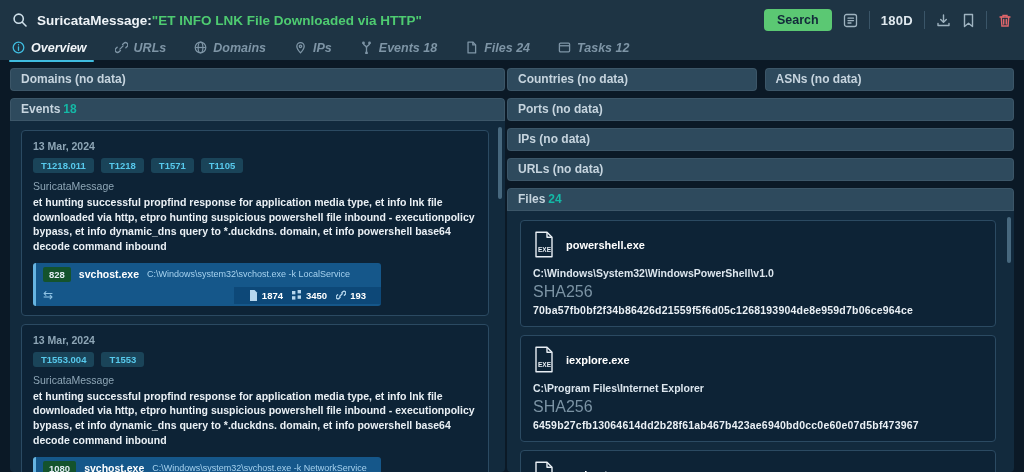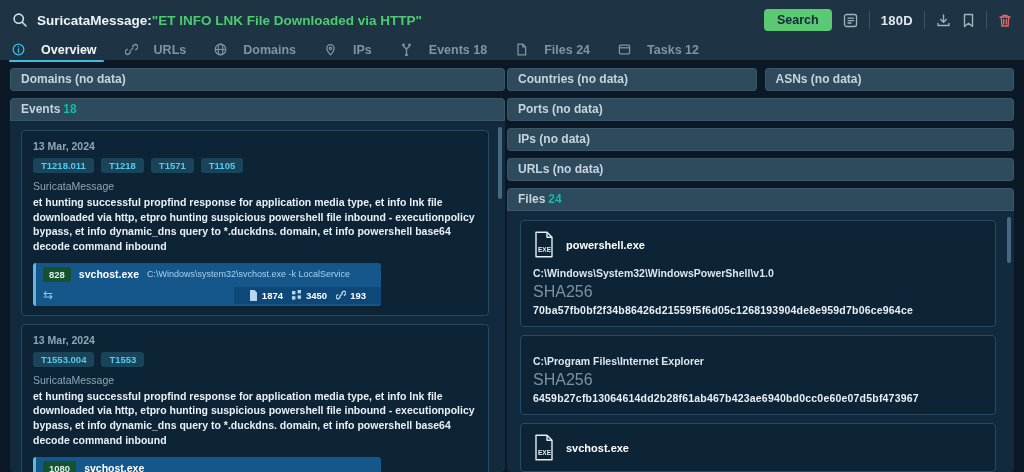--- a/index.html
+++ b/index.html
@@ -13,21 +13,21 @@
   .query { flex:1; margin-left:9px; font-size:13.5px; font-weight:bold; white-space:nowrap; overflow:hidden; }
   .query .field { color:#eef3f7; text-decoration: underline wavy #d34f4f; text-decoration-thickness:1px; text-underline-offset:3px; }
   .query .value { color:#4ecb71; }
   .top-controls { display:flex; align-items:center; gap:11px; flex:0 0 auto; }
   .search-btn { background:#5bc873; color:#12293a; font-family:inherit; font-size:12.5px; font-weight:bold; border:none; border-radius:4px; padding:4px 13px; cursor:pointer; }
   .icon-btn { display:flex; align-items:center; justify-content:center; background:none; border:none; cursor:pointer; padding:0; }
   .vdiv { width:1px; height:18px; background:#3a5568; }
   .range { font-size:13px; font-weight:bold; color:#dfe8ee; letter-spacing:.3px; cursor:pointer; }
 
   .tabs { display:flex; align-items:flex-start; gap:28px; margin-top:8px; height:19px; }
-  .tab { display:flex; align-items:center; gap:16px; font-size:12.5px; font-weight:bold; color:#7e95a6; position:relative; cursor:pointer; height:17px; }
+  .tab { display:flex; gap:6px; font-size:12.5px; font-weight:bold; color:#7e95a6; position:relative; cursor:pointer; height:17px;font-style:italic; }
   .tab svg { flex:0 0 auto; }
   .tab.active { color:#f2f6f9; }
   .tab.active svg { color:#3fbcdf; }
   .tab.active::after { content:""; position:absolute; left:-3px; right:-7px; bottom:-4px; height:2px; background:#3fbcdf; border-radius:2px; }
 
   
   .main { display:flex; gap:2px; padding:8px 10px 0 10px; height:412px; }
   .col-left { width:495px; display:flex; flex-direction:column; }
   .col-right { flex:1; display:flex; flex-direction:column; min-width:0; }
 
@@ -246,20 +246,21 @@
           <div class="tagrow">
             <span class="tag">T1553.004</span>
             <span class="tag">T1553</span>
           </div>
           <div class="fld">SuricataMessage</div>
           <div class="msg">et hunting successful propfind response for application media type, et info lnk file downloaded via http, etpro hunting suspicious powershell file inbound - executionpolicy bypass, et info dynamic_dns query to *.duckdns. domain, et info powershell base64 decode command inbound</div>
           <div class="proc">
             <div class="proc-r1">
               <span class="pid">1080</span>
               <span class="pname">svchost.exe</span>
+              <span class="cmd">C:\Windows\system32\svchost.exe -k NetworkService</span>
             </div>
 
           </div>
         </div>
 
       </div>
     </div>
   </div>
 
   <div class="col-right">
@@ -286,20 +287,28 @@
                 <text x="5" y="21" font-size="6.5" font-weight="bold" fill="#e8eef4" font-family="Liberation Sans, sans-serif">EXE</text>
               </svg>
             <span class="file-name">powershell.exe</span>
           </div>
           <div class="file-path">C:\Windows\System32\WindowsPowerShell\v1.0</div>
           <div class="hash-label">SHA256</div>
           <div class="hash">70ba57fb0bf2f34b86426d21559f5f6d05c1268193904de8e959d7b06ce964ce</div>
         </div>
 
         <div class="file-card">
+          <div class="file-head">
+            <svg width="22" height="27" viewBox="0 0 22 27">
+                <path d="M3 1.2h11l5 5v19.6H3z" fill="none" stroke="#e8eef4" stroke-width="1.4" stroke-linejoin="round"></path>
+                <path d="M14 1.2v5h5" fill="none" stroke="#e8eef4" stroke-width="1.4" stroke-linejoin="round"></path>
+                <text x="5" y="21" font-size="6.5" font-weight="bold" fill="#e8eef4" font-family="Liberation Sans, sans-serif">EXE</text>
+              </svg>
+            <span class="file-name">iexplore.exe</span>
+          </div>
           <div class="file-path">C:\Program Files\Internet Explorer</div>
           <div class="hash-label">SHA256</div>
           <div class="hash">6459b27cfb13064614dd2b28f61ab467b423ae6940bd0cc0e60e07d5bf473967</div>
         </div>
 
         <div class="file-card">
           <div class="file-head">
             <svg width="22" height="27" viewBox="0 0 22 27">
                 <path d="M3 1.2h11l5 5v19.6H3z" fill="none" stroke="#e8eef4" stroke-width="1.4" stroke-linejoin="round"></path>
                 <path d="M14 1.2v5h5" fill="none" stroke="#e8eef4" stroke-width="1.4" stroke-linejoin="round"></path>

